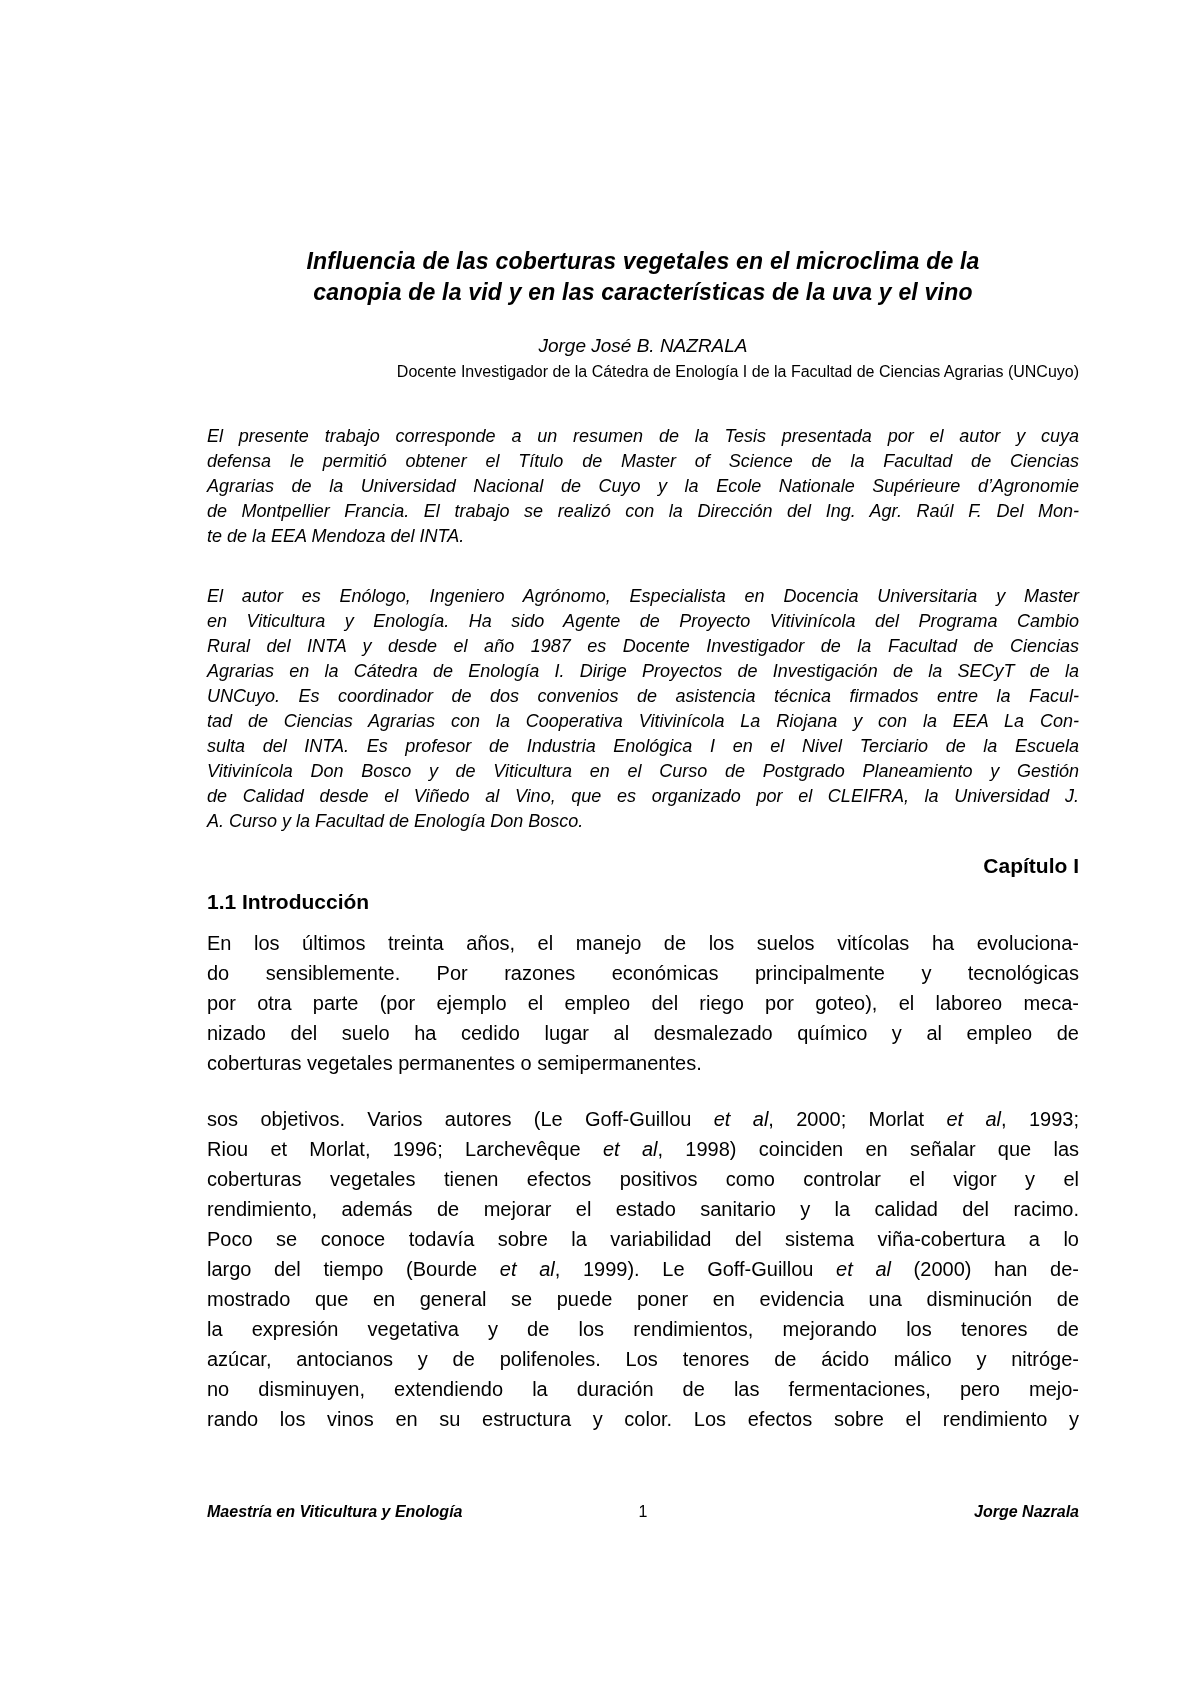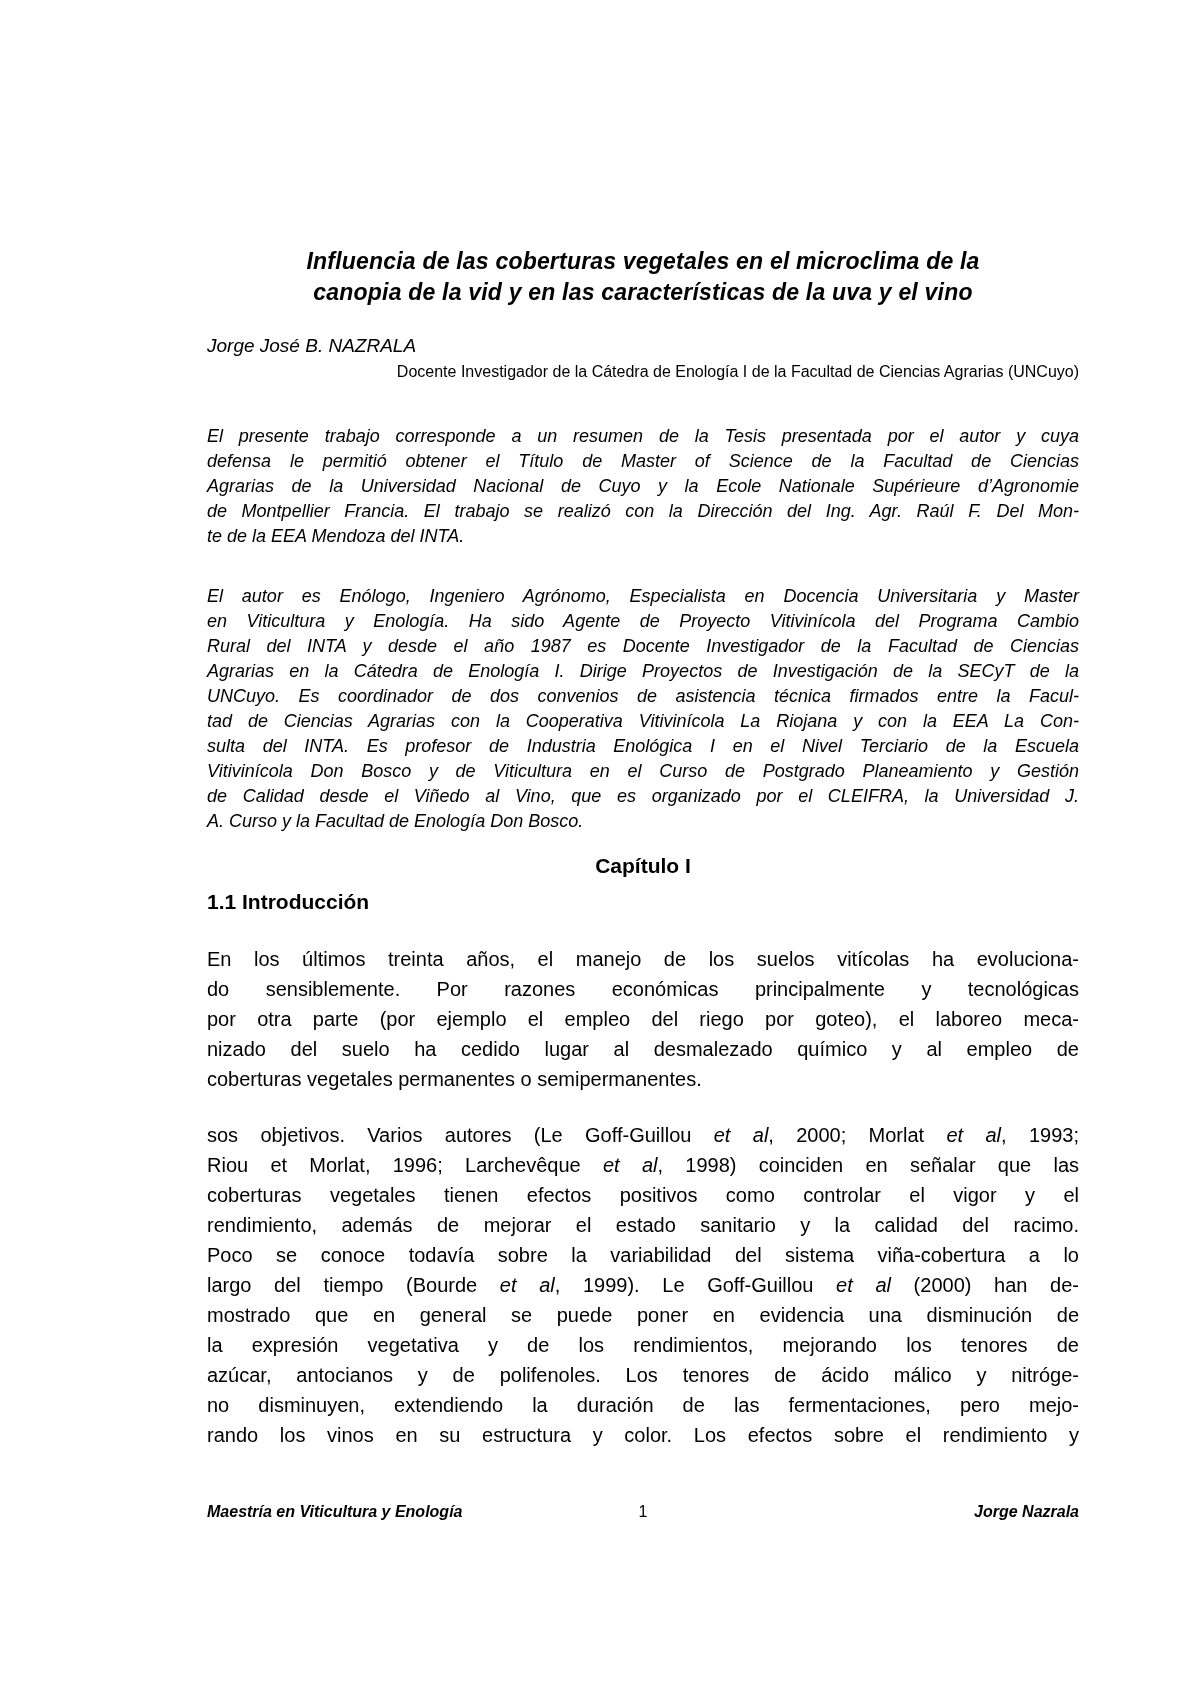--- a/index.html
+++ b/index.html
@@ -29,53 +29,54 @@
     font-style: italic;
     line-height: 31px;
     text-align: center;
     letter-spacing: 0.2px;
   }
   .author-name {
     margin-top: 26px;
     font-size: 19px;
     font-style: italic;
     line-height: 24px;
+    text-align: center;
   }
   .author-affiliation {
     margin-top: 4px;
     font-size: 16px;
     line-height: 20px;
     text-align: right;
   }
   .abstract-par {
     font-size: 18px;
     font-style: italic;
     line-height: 25px;
   }
   .abstract-par.first { margin-top: 42px; }
   .abstract-par.second { margin-top: 35px; }
   .chapter-heading {
     margin-top: 18px;
     font-size: 21px;
     font-weight: bold;
     line-height: 28px;
-    text-align: center;
+    text-align: right;
   }
   .section-heading {
     margin-top: 8px;
     font-size: 21px;
     font-weight: bold;
     line-height: 28px;
     text-align: left;
   }
   .body-par {
     font-size: 20px;
     line-height: 30px;
   }
-  .body-par.first { margin-top: 28px; }
+  .body-par.first { margin-top: 12px; }
   .body-par.second { margin-top: 26px; }
   .line {
     text-align: justify;
     text-align-last: justify;
   }
   .line-end {
     text-align-last: left;
   }
   .footer {
     position: absolute;

